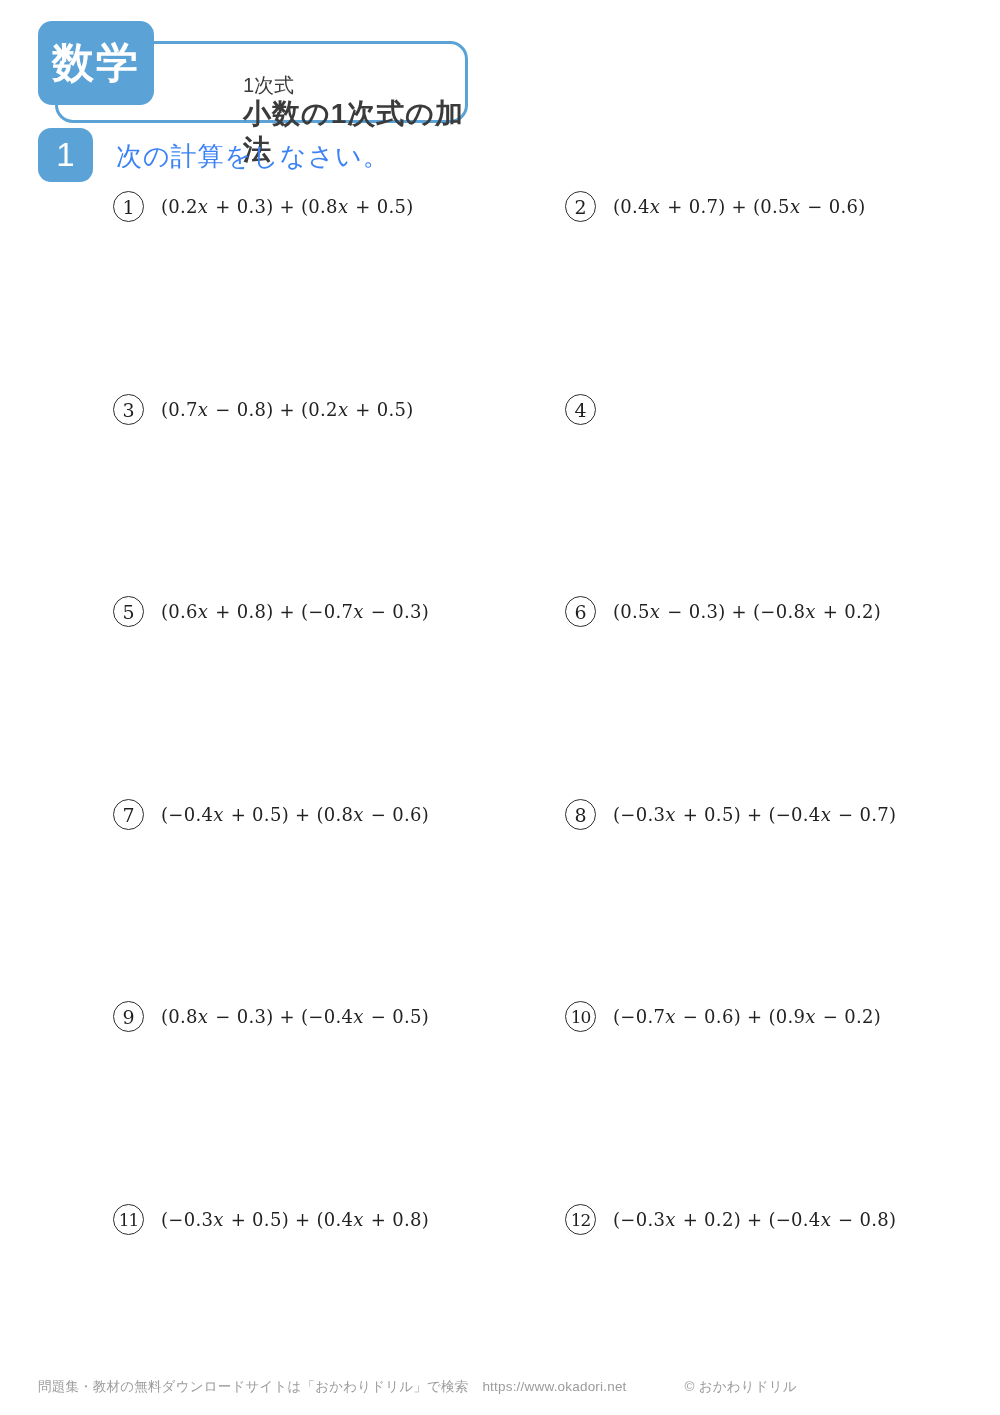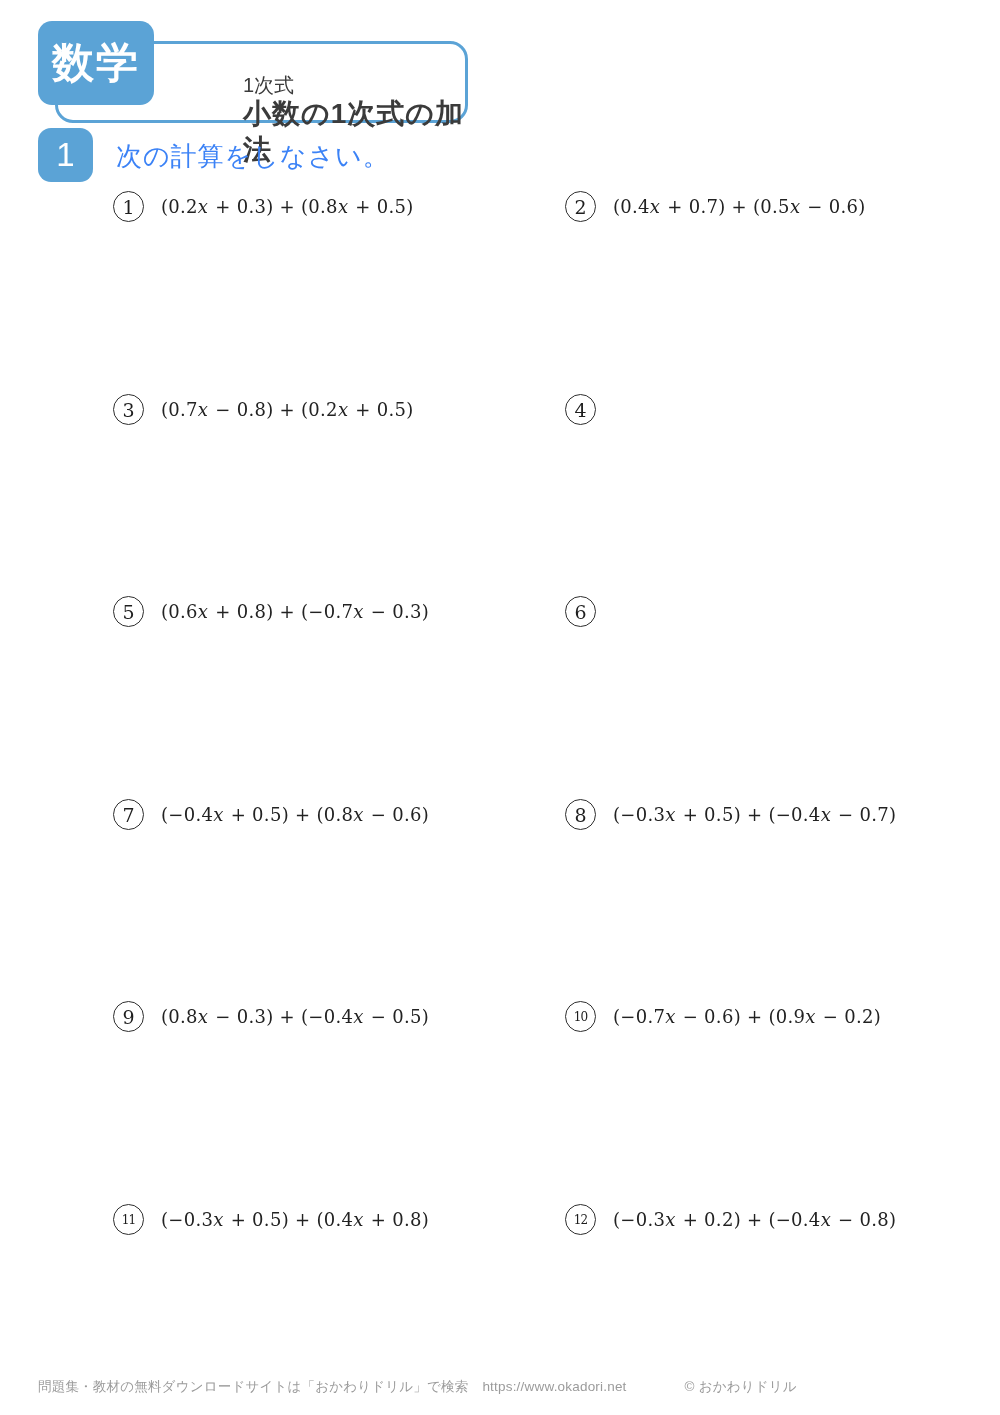--- a/index.html
+++ b/index.html
@@ -78,21 +78,21 @@
   .problem.col-right{flex:1;}
   .problem-number-badge{
     width:31px;height:31px;flex:0 0 31px;
     border:1.7px solid #2e2e2e;
     border-radius:50%;
     display:flex;align-items:center;justify-content:center;
     font-family:"DejaVu Serif","Liberation Serif",serif;
     font-size:19px;color:#1e1e1e;
     margin-right:17px;
   }
-  .problem-number-badge.two-digit{font-size:12px;letter-spacing:-1px;text-align:center;}
+  .problem-number-badge.two-digit{font-size:17px;letter-spacing:-1px;text-align:center;}
   .problem-expression{
     font-family:"DejaVu Serif","Liberation Serif",serif;
     font-size:18px;color:var(--math-ink);
     white-space:nowrap;
     letter-spacing:0.3px;
   }
   .problem-expression i{
     font-style:italic;
     padding-right:1px;
   }
@@ -143,20 +143,21 @@
       <span class="problem-number-badge">4</span>
     </div>
       </div>
       <div class="problem-row" style="top: 596px;">
         <div class="problem col-left">
       <span class="problem-number-badge">5</span>
       <span class="problem-expression">(0.6<i>x</i> + 0.8) + (−0.7<i>x</i> − 0.3)</span>
     </div>
         <div class="problem col-right">
       <span class="problem-number-badge">6</span>
+      <span class="problem-expression">(0.5<i>x</i> − 0.3) + (−0.8<i>x</i> + 0.2)</span>
     </div>
       </div>
       <div class="problem-row" style="top: 799px;">
         <div class="problem col-left">
       <span class="problem-number-badge">7</span>
       <span class="problem-expression">(−0.4<i>x</i> + 0.5) + (0.8<i>x</i> − 0.6)</span>
     </div>
         <div class="problem col-right">
       <span class="problem-number-badge">8</span>
       <span class="problem-expression">(−0.3<i>x</i> + 0.5) + (−0.4<i>x</i> − 0.7)</span>

